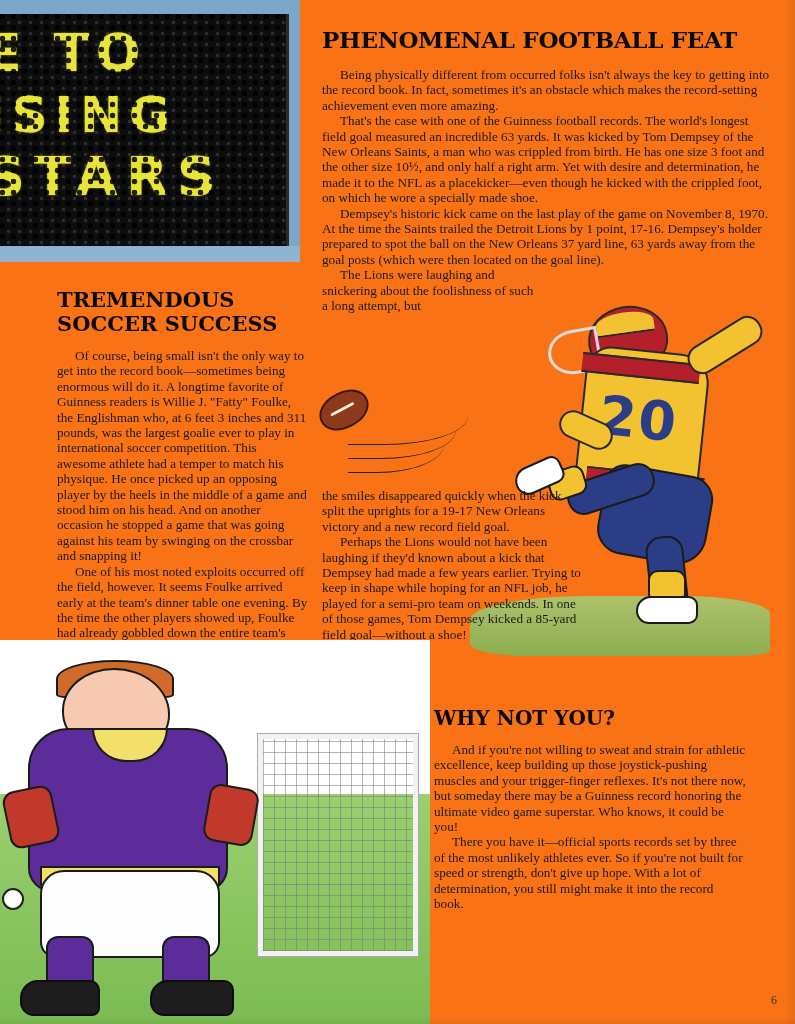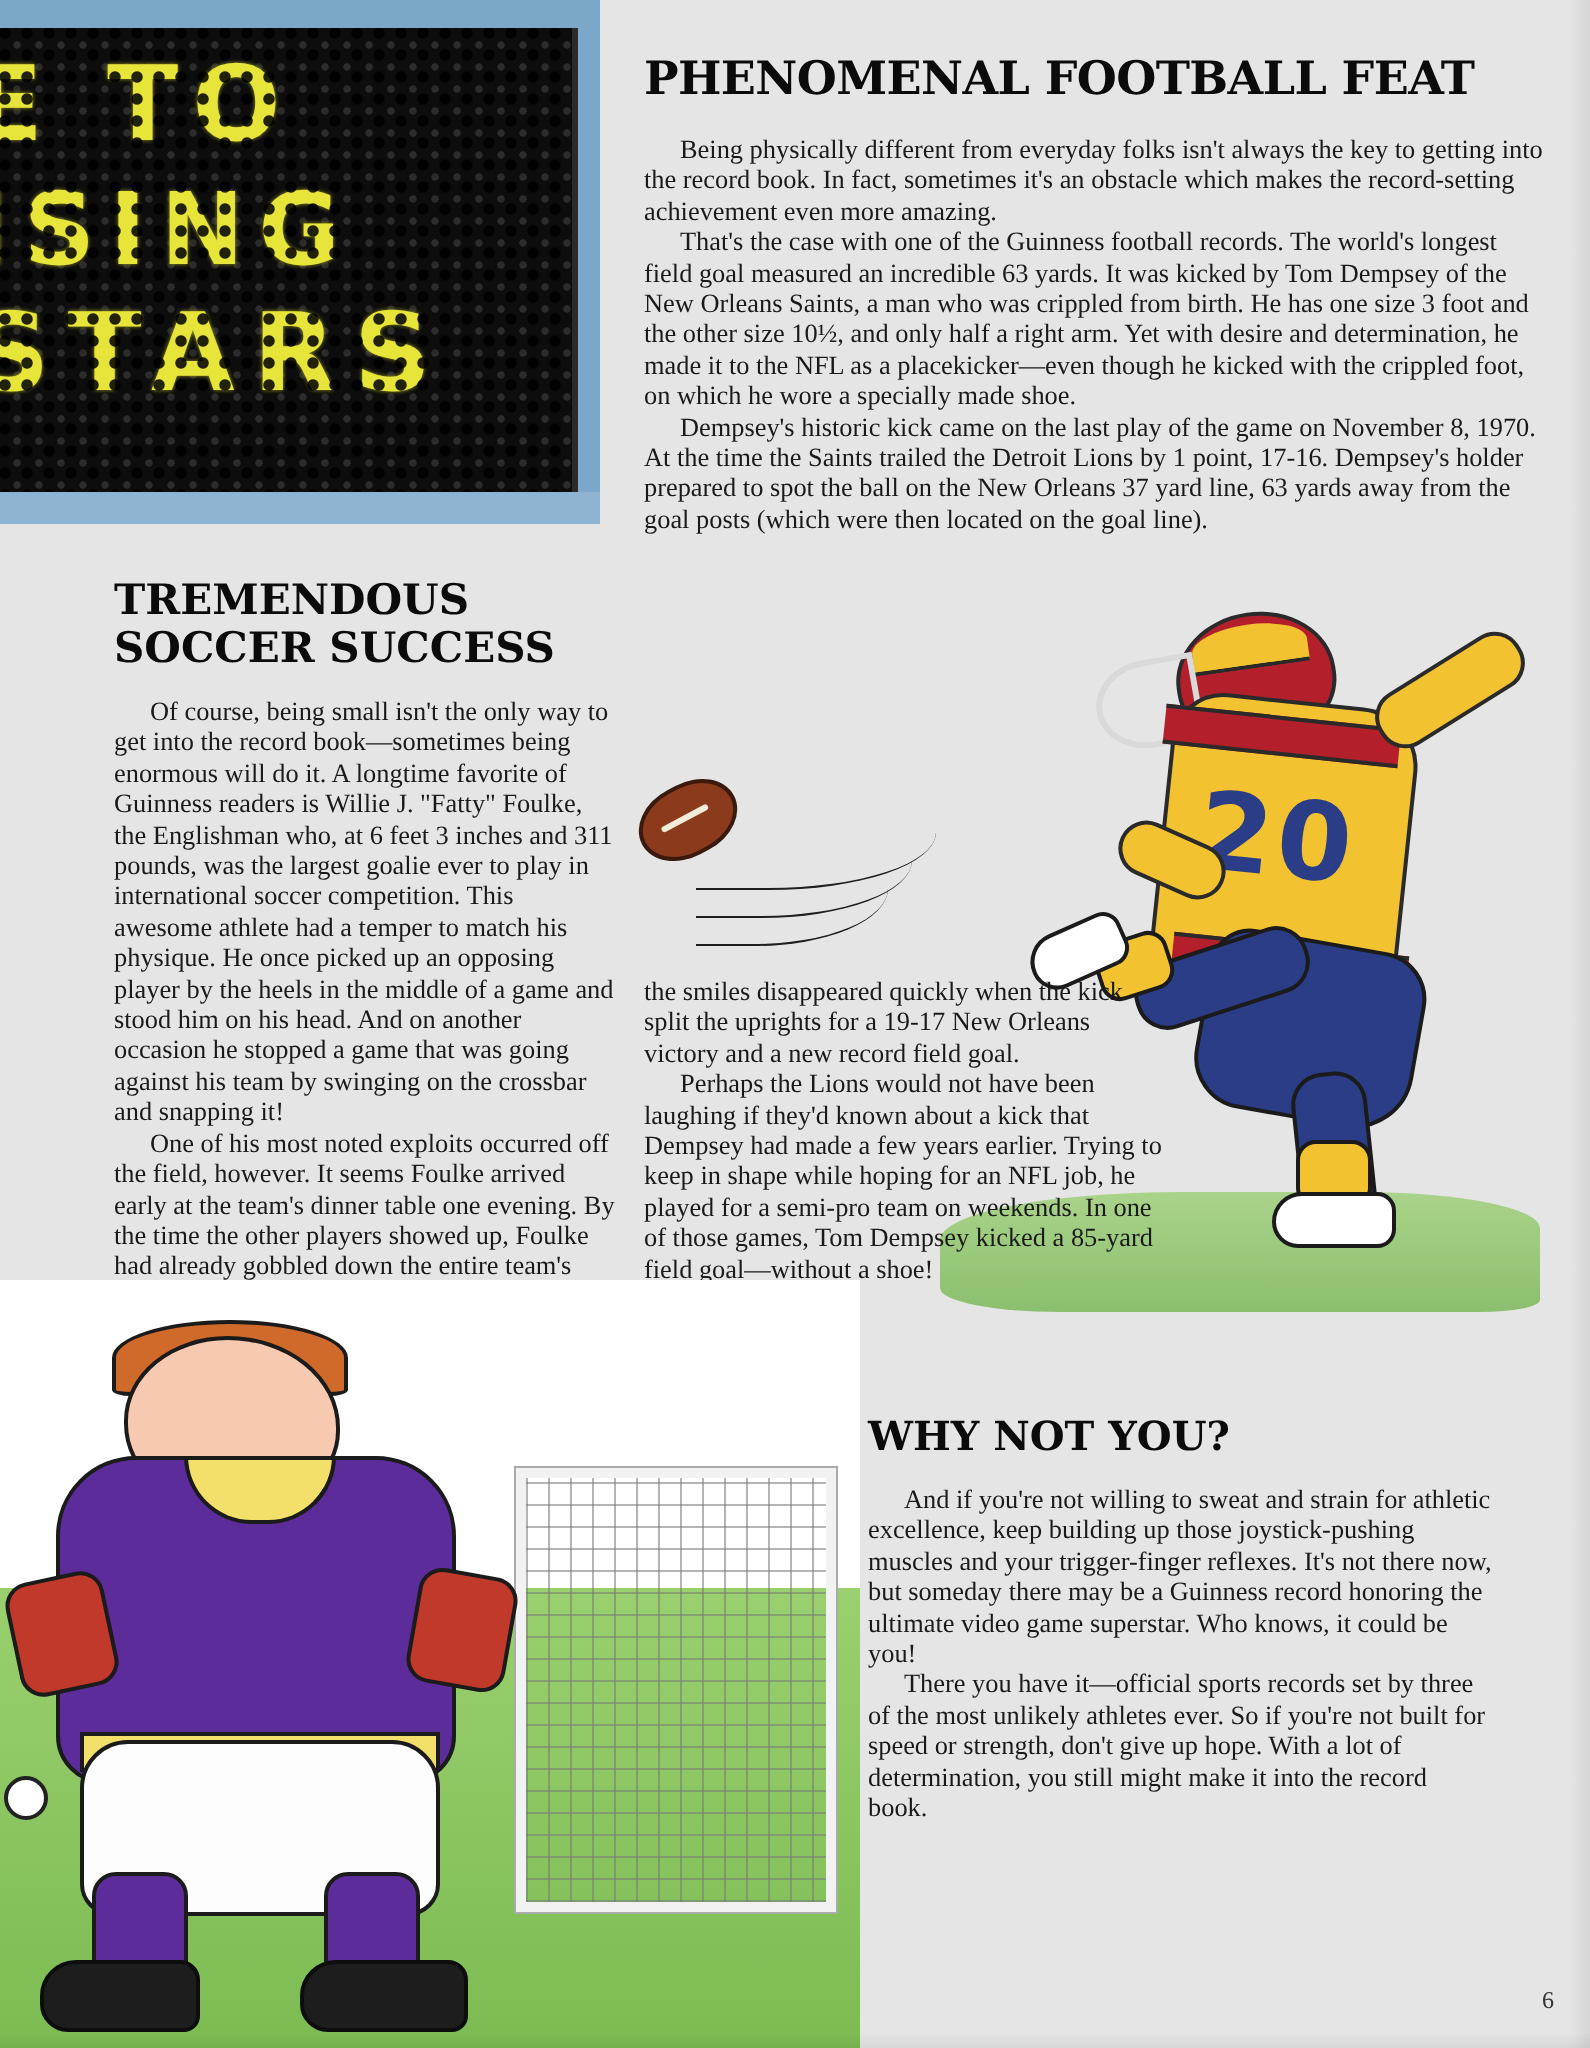--- a/index.html
+++ b/index.html
@@ -11,21 +11,21 @@
     width: 795px;
     height: 1024px;
     position: relative;
     overflow: hidden;
     font-family: "Liberation Serif", serif;
     color: #111111;
   }
   .page {
     position: absolute;
     inset: 0;
-    background: #e5e5e5;
+    background: #f97316;
   }
 
   
   .masthead {
     position: absolute;
     left: 0;
     top: 0;
     width: 300px;
     height: 262px;
     background: #7ba7c9;
@@ -458,23 +458,24 @@
         <div class="l2">ISING</div>
         <div class="l3">STARS</div>
       </div>
       <div class="board-mask"></div>
     </div>
     <div class="masthead-bottom"></div>
   </div>
 
   <div class="col-right">
     <h1 class="head">PHENOMENAL FOOTBALL FEAT</h1>
-    <p class="body">Being physically different from everyday folks isn't always the key to getting into the record book. In fact, sometimes it's an obstacle which makes the record-setting achievement even more amazing.</p>
+    <p class="body">Being physically different from occurred folks isn't always the key to getting into the record book. In fact, sometimes it's an obstacle which makes the record-setting achievement even more amazing.</p>
     <p class="body">That's the case with one of the Guinness football records. The world's longest field goal measured an incredible 63 yards. It was kicked by Tom Dempsey of the New Orleans Saints, a man who was crippled from birth. He has one size 3 foot and the other size 10½, and only half a right arm. Yet with desire and determination, he made it to the NFL as a placekicker—even though he kicked with the crippled foot, on which he wore a specially made shoe.</p>
     <p class="body">Dempsey's historic kick came on the last play of the game on November 8, 1970. At the time the Saints trailed the Detroit Lions by 1 point, 17-16. Dempsey's holder prepared to spot the ball on the New Orleans 37 yard line, 63 yards away from the goal posts (which were then located on the goal line).</p>
+    <p class="body" style="width:215px;">The Lions were laughing and snickering about the foolishness of such a long attempt, but</p>
   </div>
 
   <div class="kicker">
     <div class="grass" style="left:0; top:300px; width:300px;"></div>
 
     <div class="p-helmet" style="left:118px; top:10px;">
       <div class="crest"></div>
     </div>
     <div class="p-mask" style="left:78px; top:34px;"></div>
 

